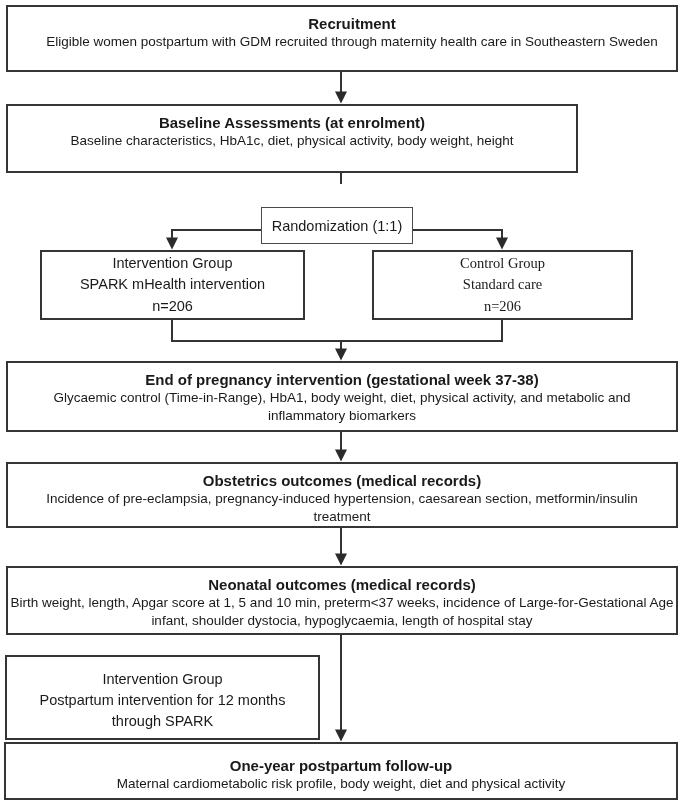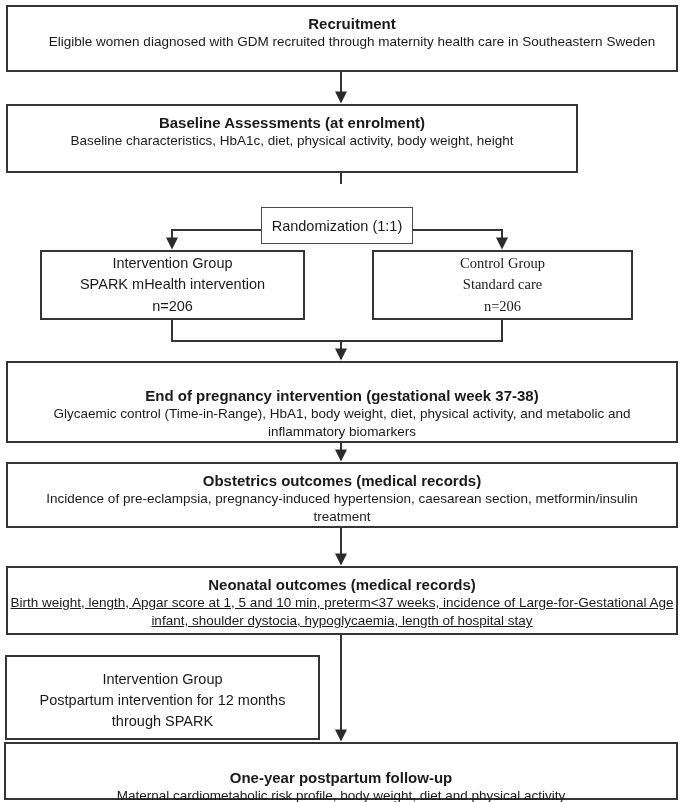--- a/index.html
+++ b/index.html
@@ -36,38 +36,38 @@
   .title {
     font-weight: bold;
     font-size: 15px;
     line-height: 19px;
   }
   .body {
     font-size: 13.5px;
     line-height: 18px;
     padding: 0 14px;
   }
-  .neonatal .body { padding: 0 2px; text-decoration: underline; }
+  .neonatal .body { padding: 0 2px; }
   .center-v { justify-content: center; }
   .rand {
     font-size: 14.5px;
     border-width: 1.5px;
     border-color: #4a4a4a;
     margin-top: 24px;
   }
   .group-box {
     font-size: 14.5px;
     line-height: 21.5px;
   }
   .postpartum {
     padding-top: 12px;
     font-size: 14.5px;
     line-height: 21px;
   }
-  .followup { padding-top: 24px; }
+  .followup { padding-top: 12px; }
 </style>
 </head>
 <body>
 
 <div class="canvas">
 
   <svg class="connectors" width="682" height="802" viewBox="0 0 682 802">
     <defs>
       <marker id="ah" viewBox="0 0 10 10" refX="7" refY="5" markerUnits="userSpaceOnUse" markerWidth="13" markerHeight="12" orient="auto">
         <path d="M0,0 L10,5 L0,10 Z" fill="#2b2b2b"></path>
@@ -85,21 +85,21 @@
       <line x1="171" y1="341" x2="503" y2="341"></line>
       <line x1="341" y1="341" x2="341" y2="357" marker-end="url(#ah)"></line>
       <line x1="341" y1="427" x2="341" y2="458" marker-end="url(#ah)"></line>
       <line x1="341" y1="528" x2="341" y2="562" marker-end="url(#ah)"></line>
       <line x1="341" y1="635" x2="341" y2="738" marker-end="url(#ah)"></line>
     </g>
   </svg>
 
   <div class="box wide" style="left:6px; top:5px; width:672px; height:67px;padding-left:20px;">
     <div class="title">Recruitment</div>
-    <div class="body">Eligible women diagnosed with GDM recruited through maternity health care in Southeastern Sweden</div>
+    <div class="body">Eligible women postpartum with GDM recruited through maternity health care in Southeastern Sweden</div>
   </div>
 
   <div class="box wide" style="left:6px; top:104px; width:572px; height:69px;">
     <div class="title">Baseline Assessments (at enrolment)</div>
     <div class="body">Baseline characteristics, HbA1c, diet, physical activity, body weight, height</div>
   </div>
 
   <div class="box rand center-v" style="left:261px; top:183px; width:152px; height:37px;">
     <div>Randomization (1:1)</div>
   </div>
@@ -109,21 +109,21 @@
     <div>SPARK mHealth intervention</div>
     <div>n=206</div>
   </div>
 
   <div class="box group-box center-v" style="left:372px; top:250px; width:261px; height:70px;font-family:Liberation Serif, serif;">
     <div>Control Group</div>
     <div>Standard care</div>
     <div>n=206</div>
   </div>
 
-  <div class="box wide" style="left:6px; top:361px; width:672px; height:82px;justify-content:flex-end;">
+  <div class="box wide" style="left:6px; top:361px; width:672px; height:71px;">
     <div class="title">End of pregnancy intervention (gestational week 37-38)</div>
     <div class="body">Glycaemic control (Time-in-Range), HbA1, body weight, diet, physical activity, and metabolic and inflammatory biomarkers</div>
   </div>
 
   <div class="box wide" style="left:6px; top:462px; width:672px; height:66px;">
     <div class="title">Obstetrics outcomes (medical records)</div>
     <div class="body">Incidence of pre-eclampsia, pregnancy-induced hypertension, caesarean section, metformin/insulin treatment</div>
   </div>
 
   <div class="box wide neonatal" style="left:6px; top:566px; width:672px; height:69px;">

